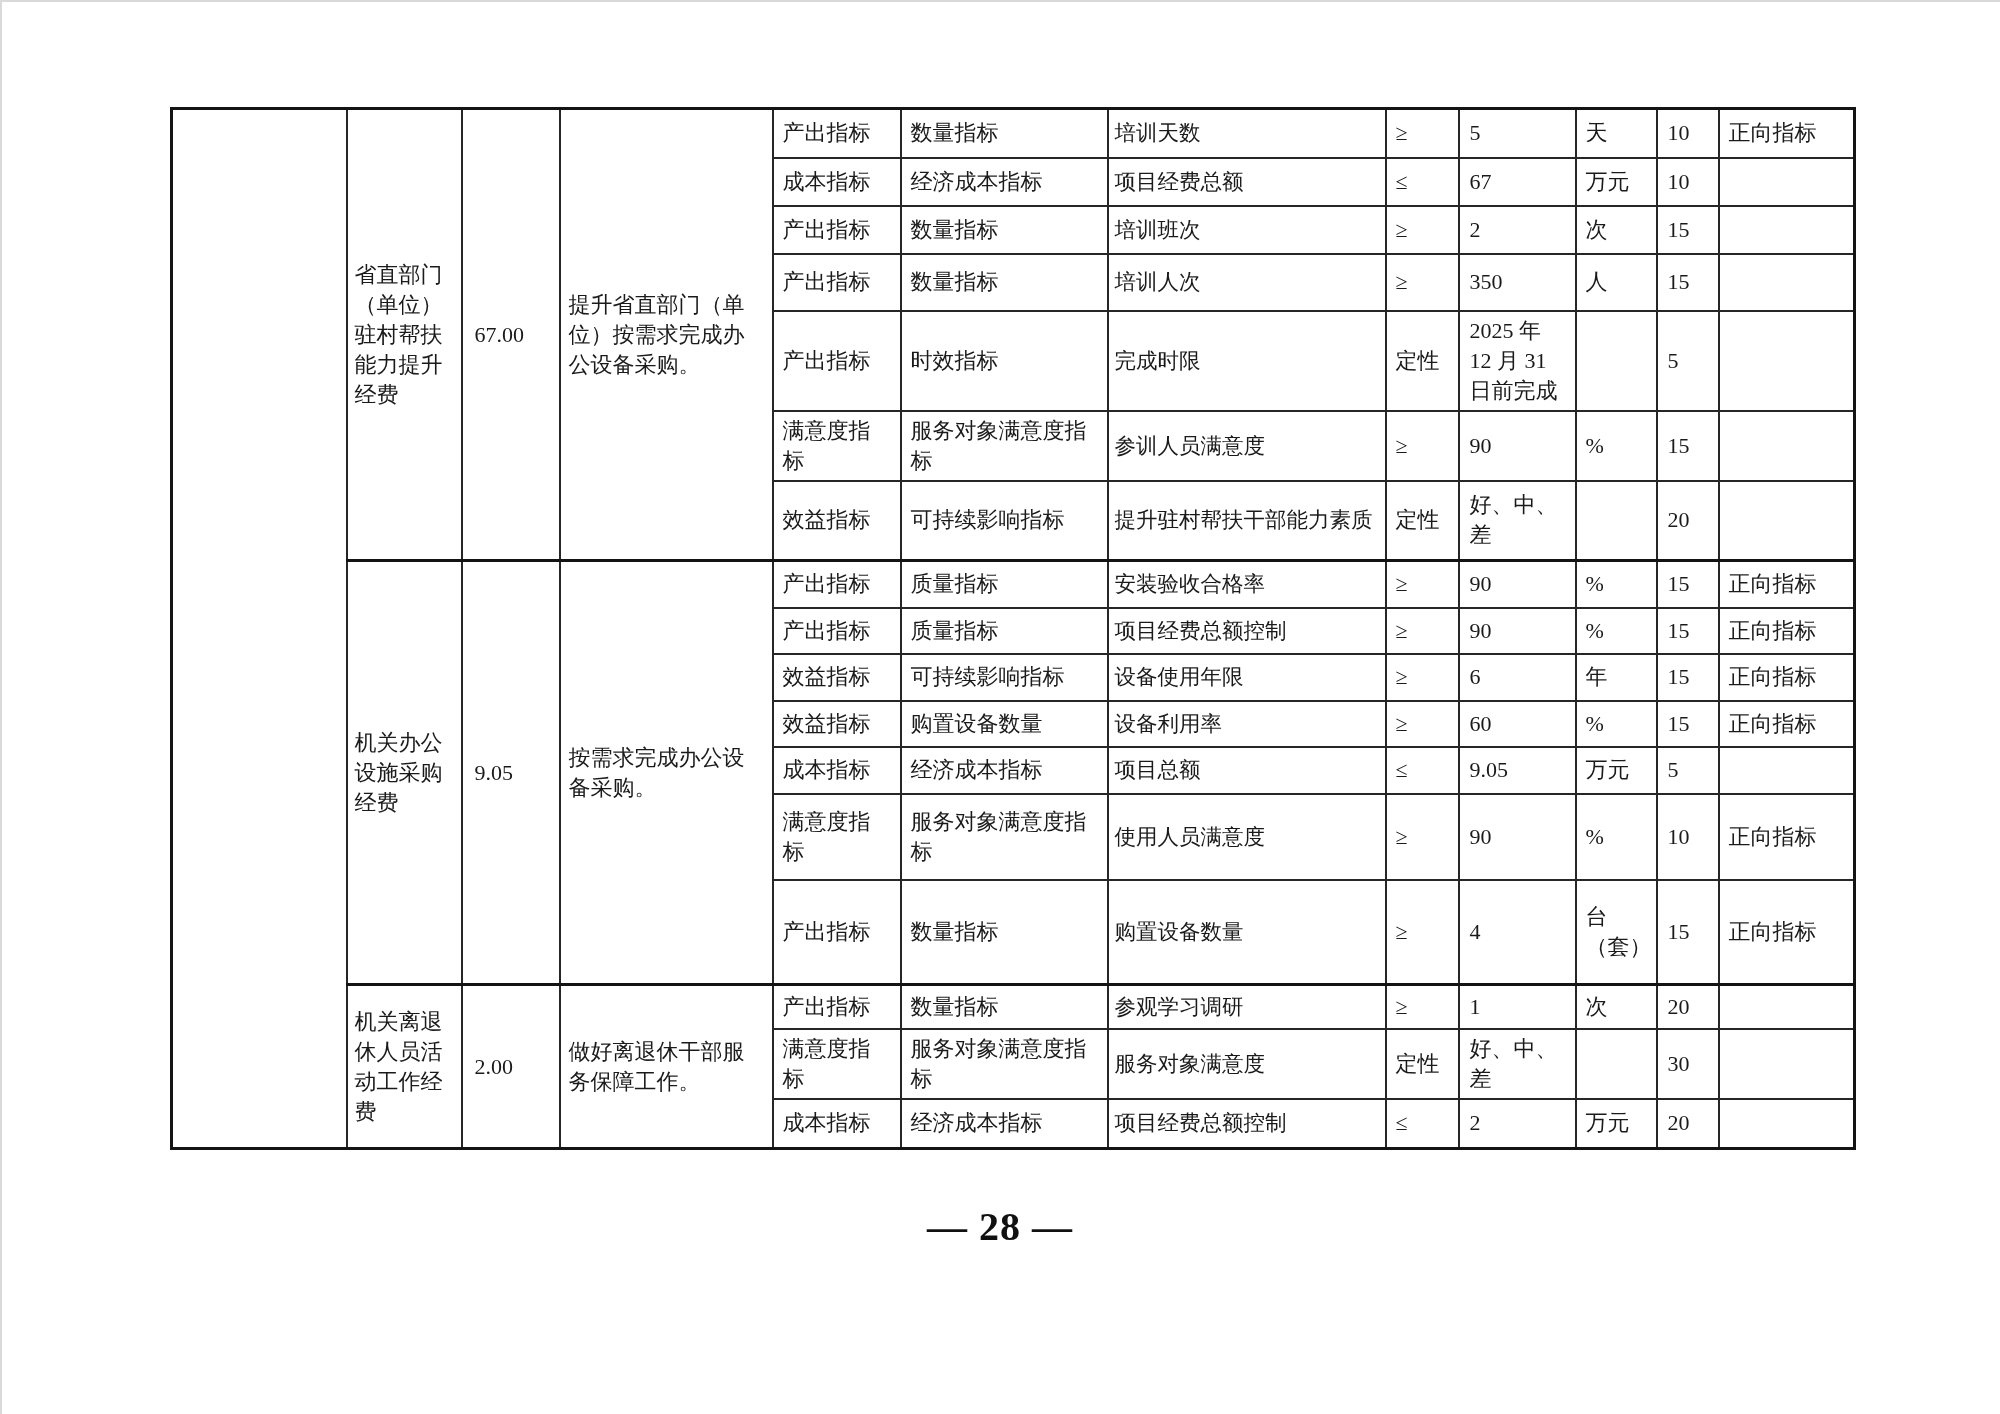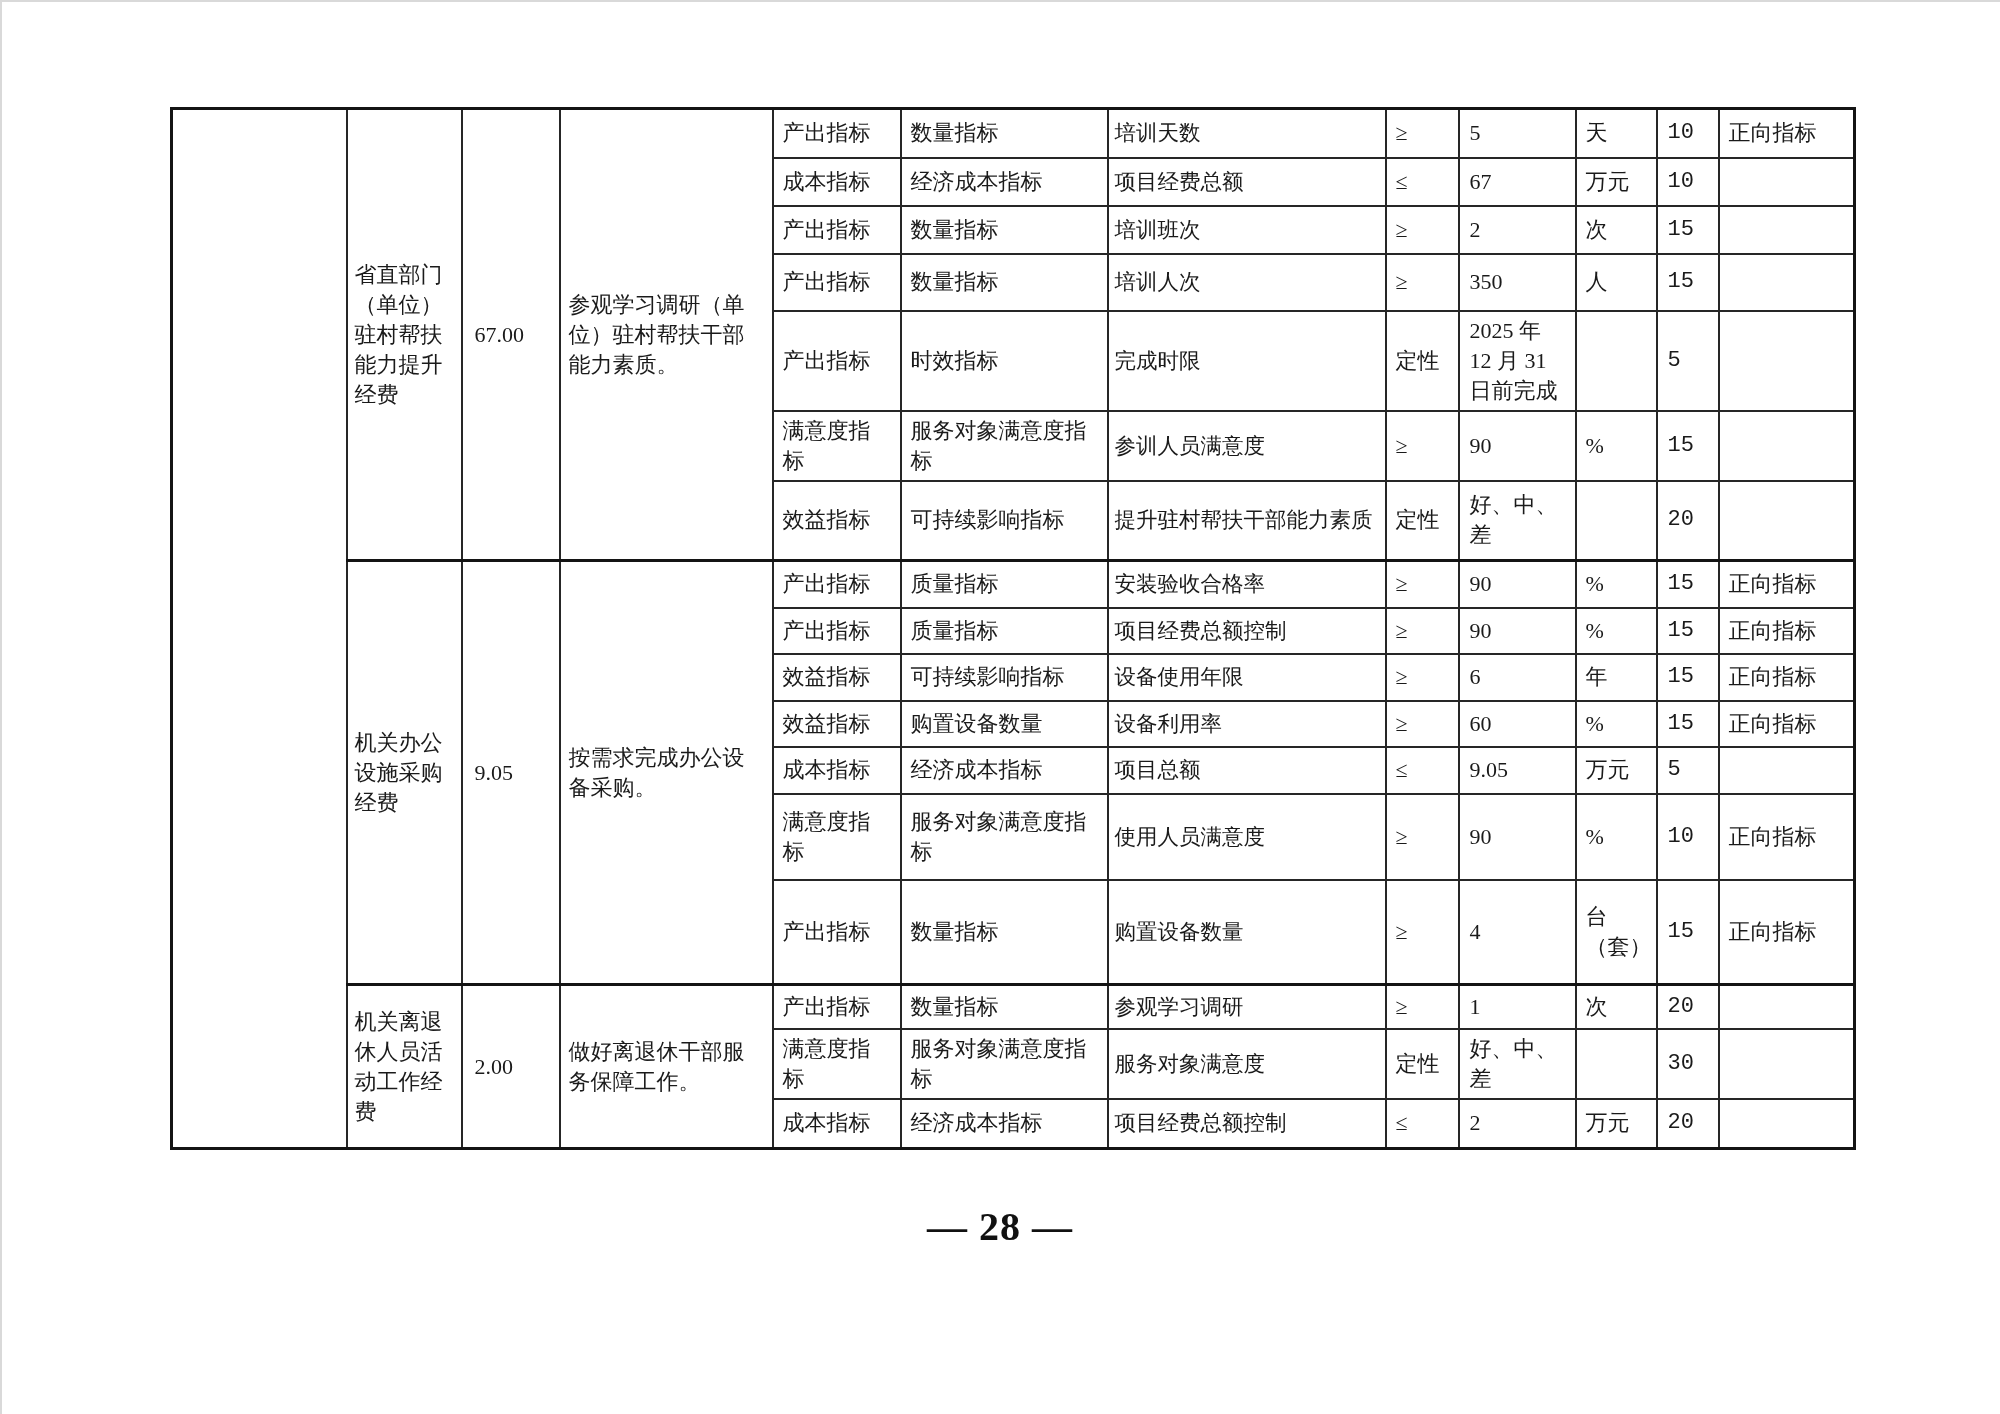--- a/index.html
+++ b/index.html
@@ -29,21 +29,21 @@
   td.c-blank{padding:0;}
   td.c-pname{padding:4px 6px 4px 7px;margin-top:48px;}
   td.c-amount{text-align:left;padding:4px 12px 4px 12px;}
   td.c-obj{padding:4px 8px;}
   td.c-type{padding:4px 10px 4px 9px;}
   td.c-category{padding:4px 8px 4px 9px;}
   td.c-iname{padding:4px 8px 4px 6px;font-size:21.5px;}
   td.c-rel{padding:4px 4px 4px 9px;}
   td.c-val{padding:4px 10px;}
   td.c-unit{padding:4px 4px 4px 9px;}
-  td.c-score{padding:4px 4px 4px 10px;font-family:Liberation Mono, monospace;}
+  td.c-score{padding:4px 4px 4px 10px;}
   td.c-dir{padding:4px 4px 4px 9px;}
 
   .page-footer{
     position:absolute;left:0;top:1203px;width:2000px;
     text-align:center;
     font-size:40px;font-weight:bold;letter-spacing:1px;
     color:#111;
   }
 </style>
 </head>
@@ -65,21 +65,21 @@
     <col style="width:117px">
       <col style="width:72px">
       <col style="width:62px">
       <col style="width:136px">
   </colgroup>
   <tbody id="tb">
       <tr style="height: 49px;">
         <td class="c-blank" rowspan="17"></td>
         <td class="c-pname" rowspan="7">省直部门（单位）驻村帮扶能力提升经费</td>
         <td class="c-amount" rowspan="7">67.00</td>
-        <td class="c-obj" rowspan="7">参观学习调研（单位）驻村帮扶干部能力素质。</td>
+        <td class="c-obj" rowspan="7">提升省直部门（单位）按需求完成办公设备采购。</td>
         <td class="c-type">产出指标</td>
         <td class="c-category">数量指标</td>
         <td class="c-iname">培训天数</td>
         <td class="c-rel">≥</td>
         <td class="c-val">5</td>
         <td class="c-unit">天</td>
         <td class="c-score">10</td>
         <td class="c-dir">正向指标</td>
       </tr>
       <tr style="height: 48px;">

